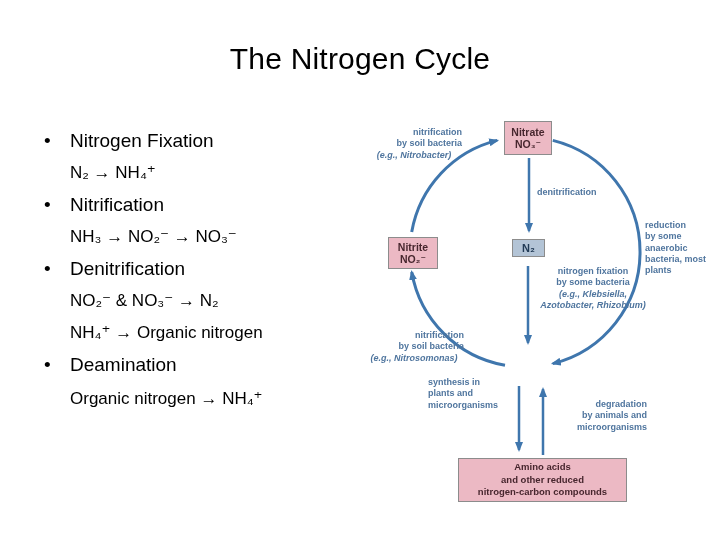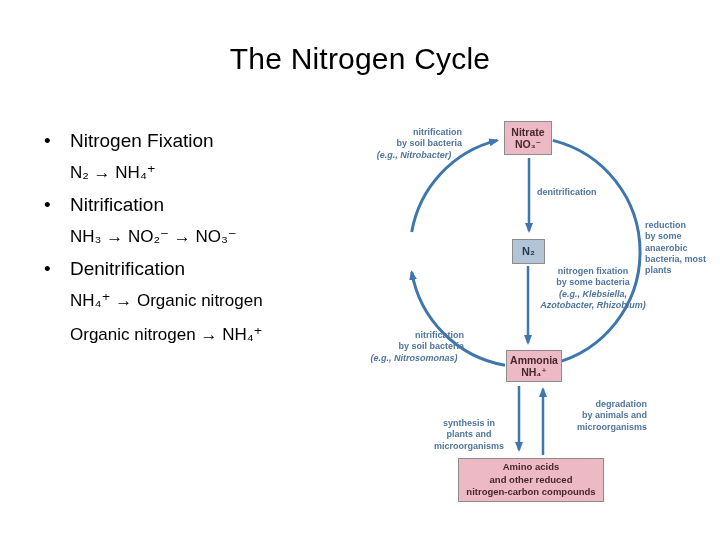--- a/index.html
+++ b/index.html
@@ -21,37 +21,37 @@
   .diagram-svg { position:absolute; left:0; top:0; z-index:1; pointer-events:none; }
   .node {
     position:absolute; z-index:2; box-sizing:border-box;
     display:flex; flex-direction:column; align-items:center; justify-content:center;
     border:1px solid #8c8c8c; font-weight:bold; text-align:center;
   }
   .node span { display:block; line-height:1.15; }
   .pink { background:#ecb9c4; color:#47262e; }
   .node-nitrate  { left:504px; top:121px; width:48px; height:34px; font-size:10.5px;justify-content:center; }
   .node-nitrite  { left:388px; top:237px; width:50px; height:32px; font-size:10.5px; }
-  .node-n2       { left:512px; top:239px; width:33px; height:25px; font-size:11px;
+  .node-n2       { left:512px; top:239px; width:33px; height:18px; font-size:11px;
                    background:#b3c4d6; color:#213a55; }
   .node-ammonia  { left:506px; top:350px; width:56px; height:32px; font-size:10.5px; }
-  .node-amino    { left:458px; top:458px; width:146px; height:44px; font-size:9.5px; }
+  .node-amino    { left:458px; top:458px; width:169px; height:44px; font-size:9.5px; }
   .node-amino span { white-space:pre-line; line-height:1.3; }
   .dlabel {
     position:absolute; z-index:2; color:#4f759e; font-size:9px; font-weight:bold;
     line-height:1.25;
   }
   .dlabel .ln { display:block; white-space:pre-line; }
   .dlabel .species { font-style:italic;text-align:center; }
   .lab-nit-top     { left:366px; top:127px; width:96px;  text-align:right; }
   .lab-denit       { left:537px; top:187px; text-align:left; }
   .lab-reduction   { left:607px; top:220px; width:72px;  text-align:left;margin-left:38px; }
   .lab-fixation    { left:534px; top:266px; width:118px; text-align:center; }
   .lab-nit-bottom  { left:364px; top:330px; width:100px; text-align:right; }
-  .lab-synthesis   { left:428px; top:418px; width:82px;  text-align:center; }
+  .lab-synthesis   { left:428px; top:377px; width:82px;  text-align:left; }
   .lab-degradation { left:552px; top:399px; width:95px;  text-align:right; }
 </style>
 </head>
 <body>
 
 <div id="slide">
 
   <div class="title">The Nitrogen Cycle</div>
 
   <div class="bullets">
@@ -59,21 +59,25 @@
       <span>Nitrogen Fixation</span>
     </div>
     <div class="b-formula">N₂ → NH₄⁺</div>
     <div class="b-item">
       <span>Nitrification</span>
     </div>
     <div class="b-formula">NH₃ → NO₂⁻ → NO₃⁻</div>
     <div class="b-item">
       <span>Denitrification</span>
     </div>
+    <div class="b-formula">NO₂⁻ &amp; NO₃⁻ → N₂</div>
     <div class="b-formula">NH₄⁺ → Organic nitrogen</div>
+    <div class="b-item">
+      <span>Deamination</span>
+    </div>
     <div class="b-formula gap">Organic nitrogen → NH₄⁺</div>
   </div>
 
   <svg class="diagram-svg" width="720" height="540" viewBox="0 0 720 540">
     <defs>
       <marker id="ah" viewBox="0 0 10 8" refX="8" refY="4" markerWidth="10" markerHeight="8" orient="auto" markerUnits="userSpaceOnUse">
         <path d="M0,0 L10,4 L0,8 z" fill="#3f76ad"></path>
       </marker>
     </defs>
 
@@ -89,26 +93,26 @@
 
     <path d="M 519 386 L 519 450" fill="none" stroke="#3f76ad" stroke-width="2.5" marker-end="url(#ah)"></path>
 
     <path d="M 543 455 L 543 389" fill="none" stroke="#3f76ad" stroke-width="2.5" marker-end="url(#ah)"></path>
   </svg>
 
   <div class="node pink node-nitrate">
     <span>Nitrate</span>
     <span>NO₃⁻</span>
   </div>
+  <div class="node pink node-nitrite">
+    <span>Nitrite</span>
+    <span>NO₂⁻</span>
+  </div>
   <div class="node node-n2">
     <span>N₂</span>
-  </div>
-  <div class="node pink node-ammonia">
-    <span>Ammonia</span>
-    <span>NH₄⁺</span>
   </div>
   <div class="node pink node-amino">
     <span>Amino acids
 and other reduced
 nitrogen-carbon compounds</span>
   </div>
 
   <div class="dlabel lab-nit-top">
     <span class="ln">nitrification
 by soil bacteria</span>

